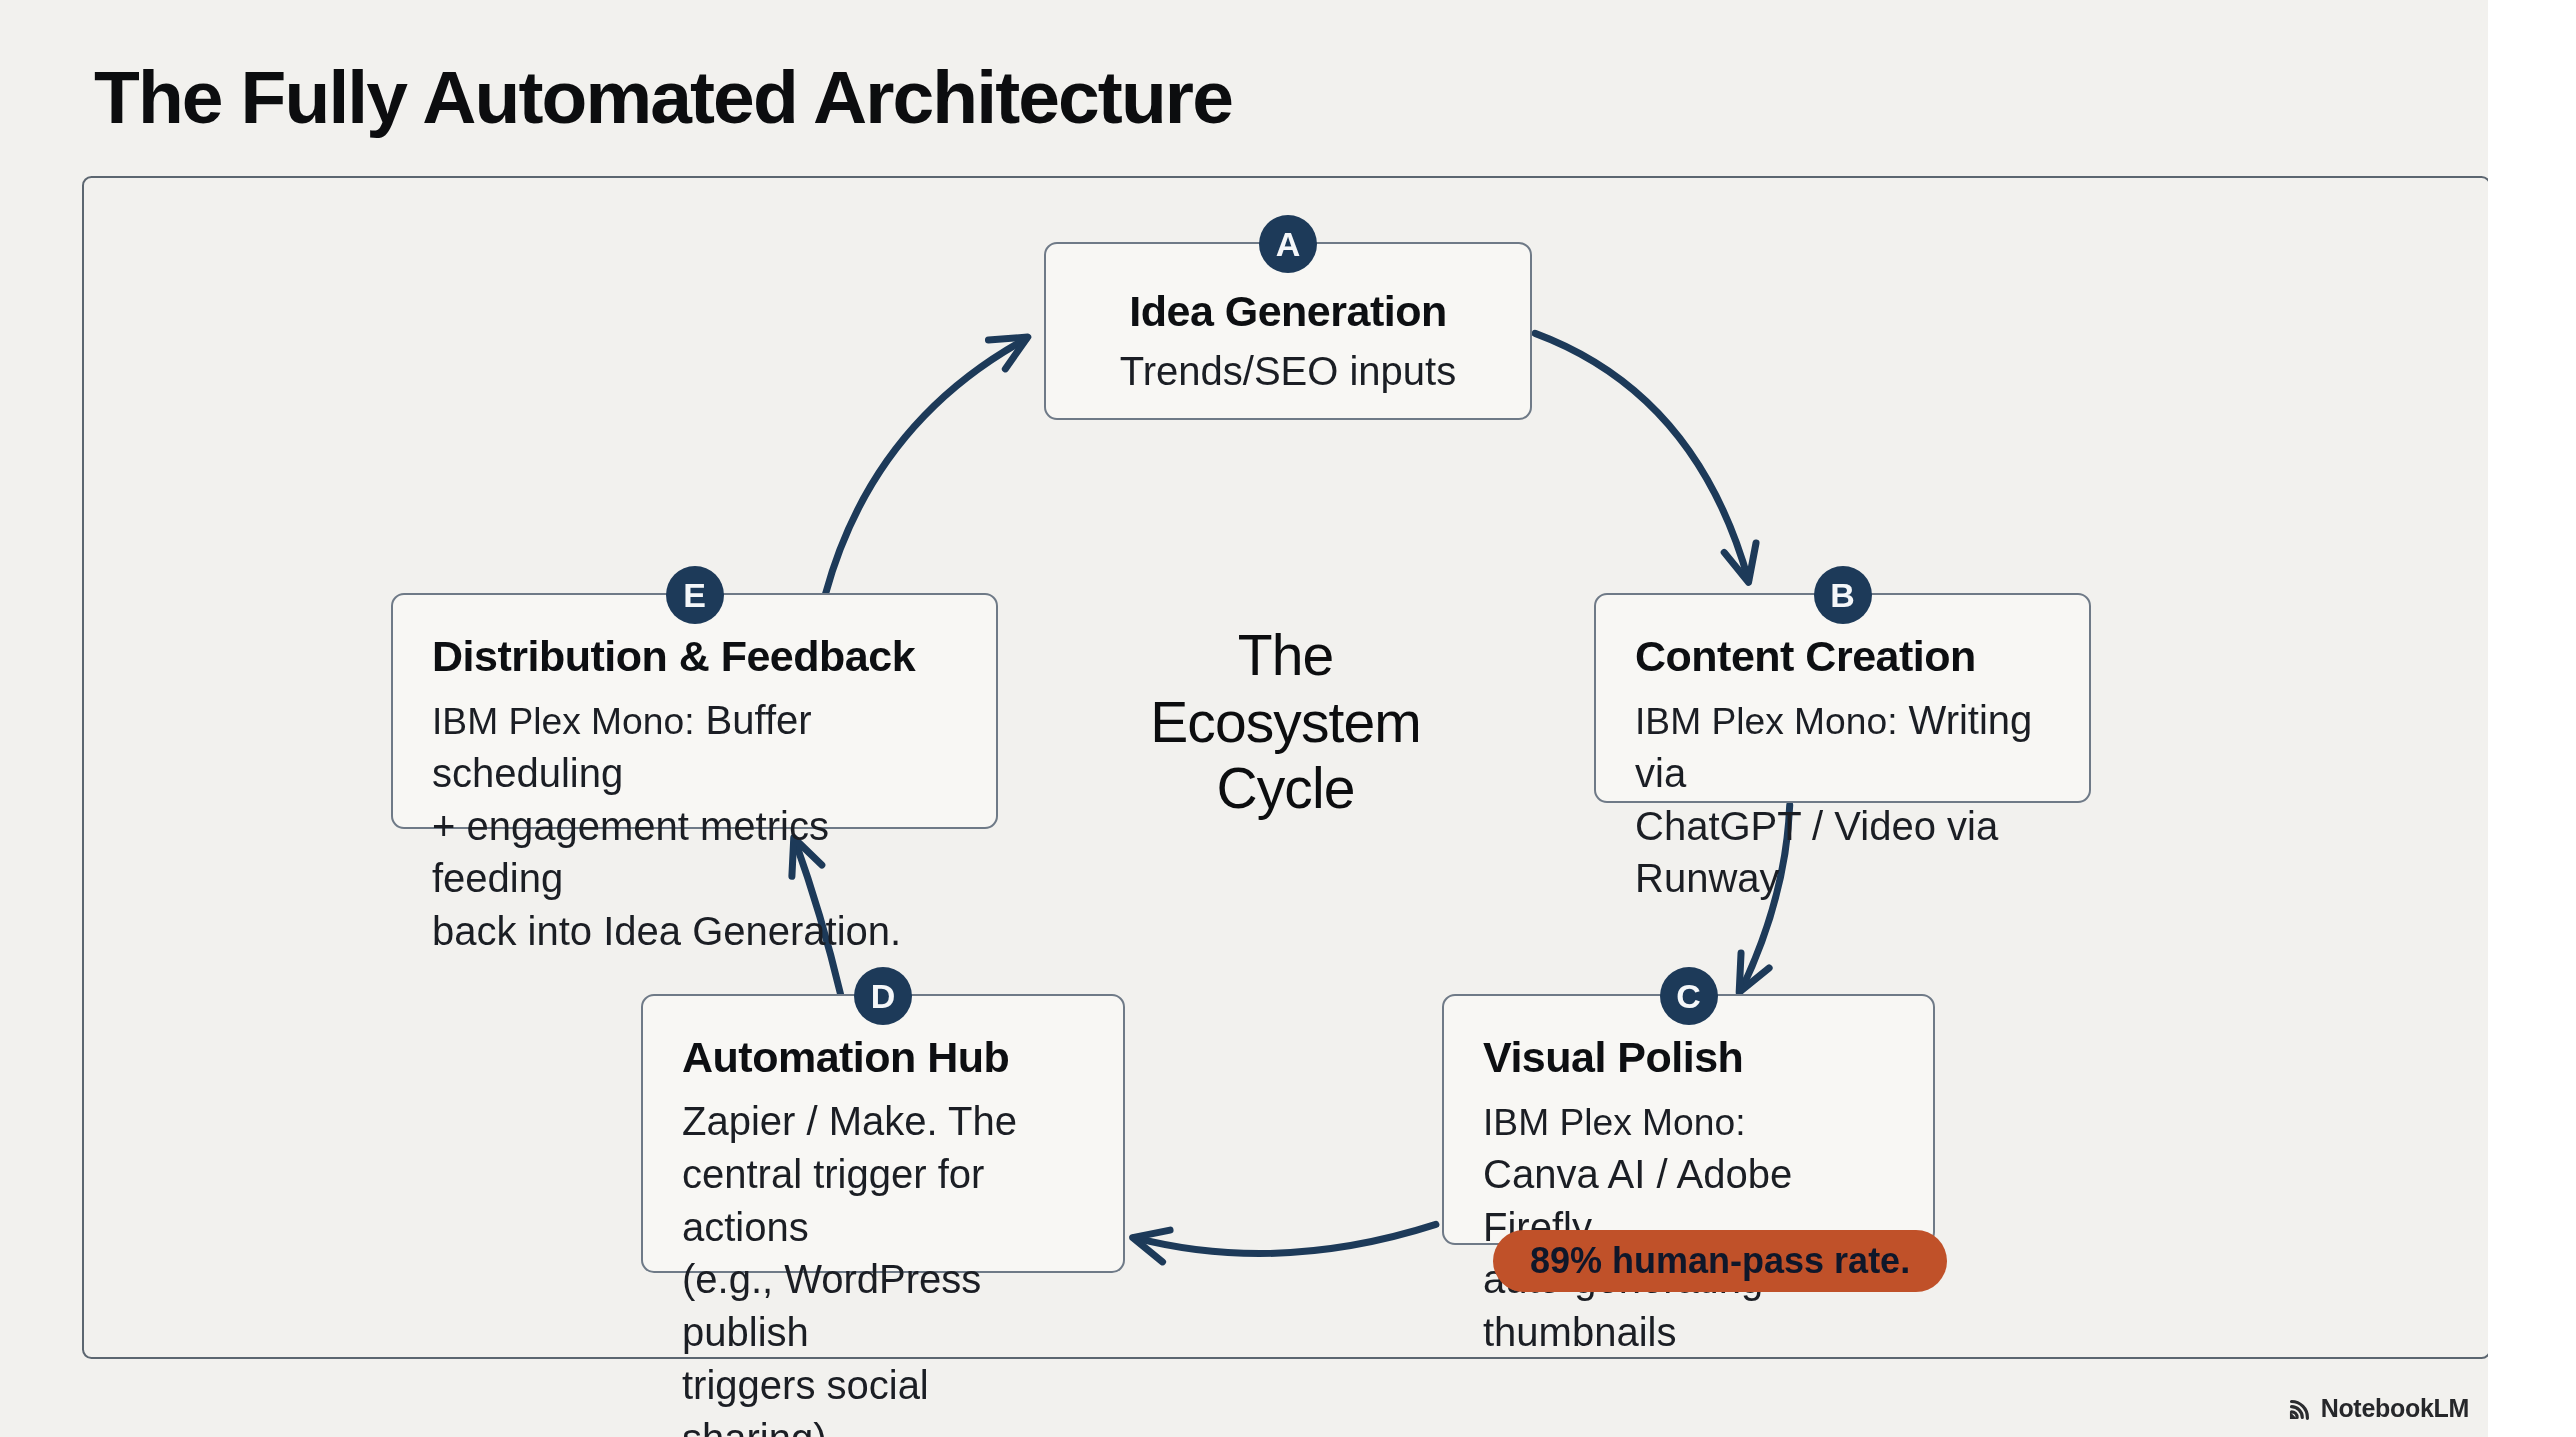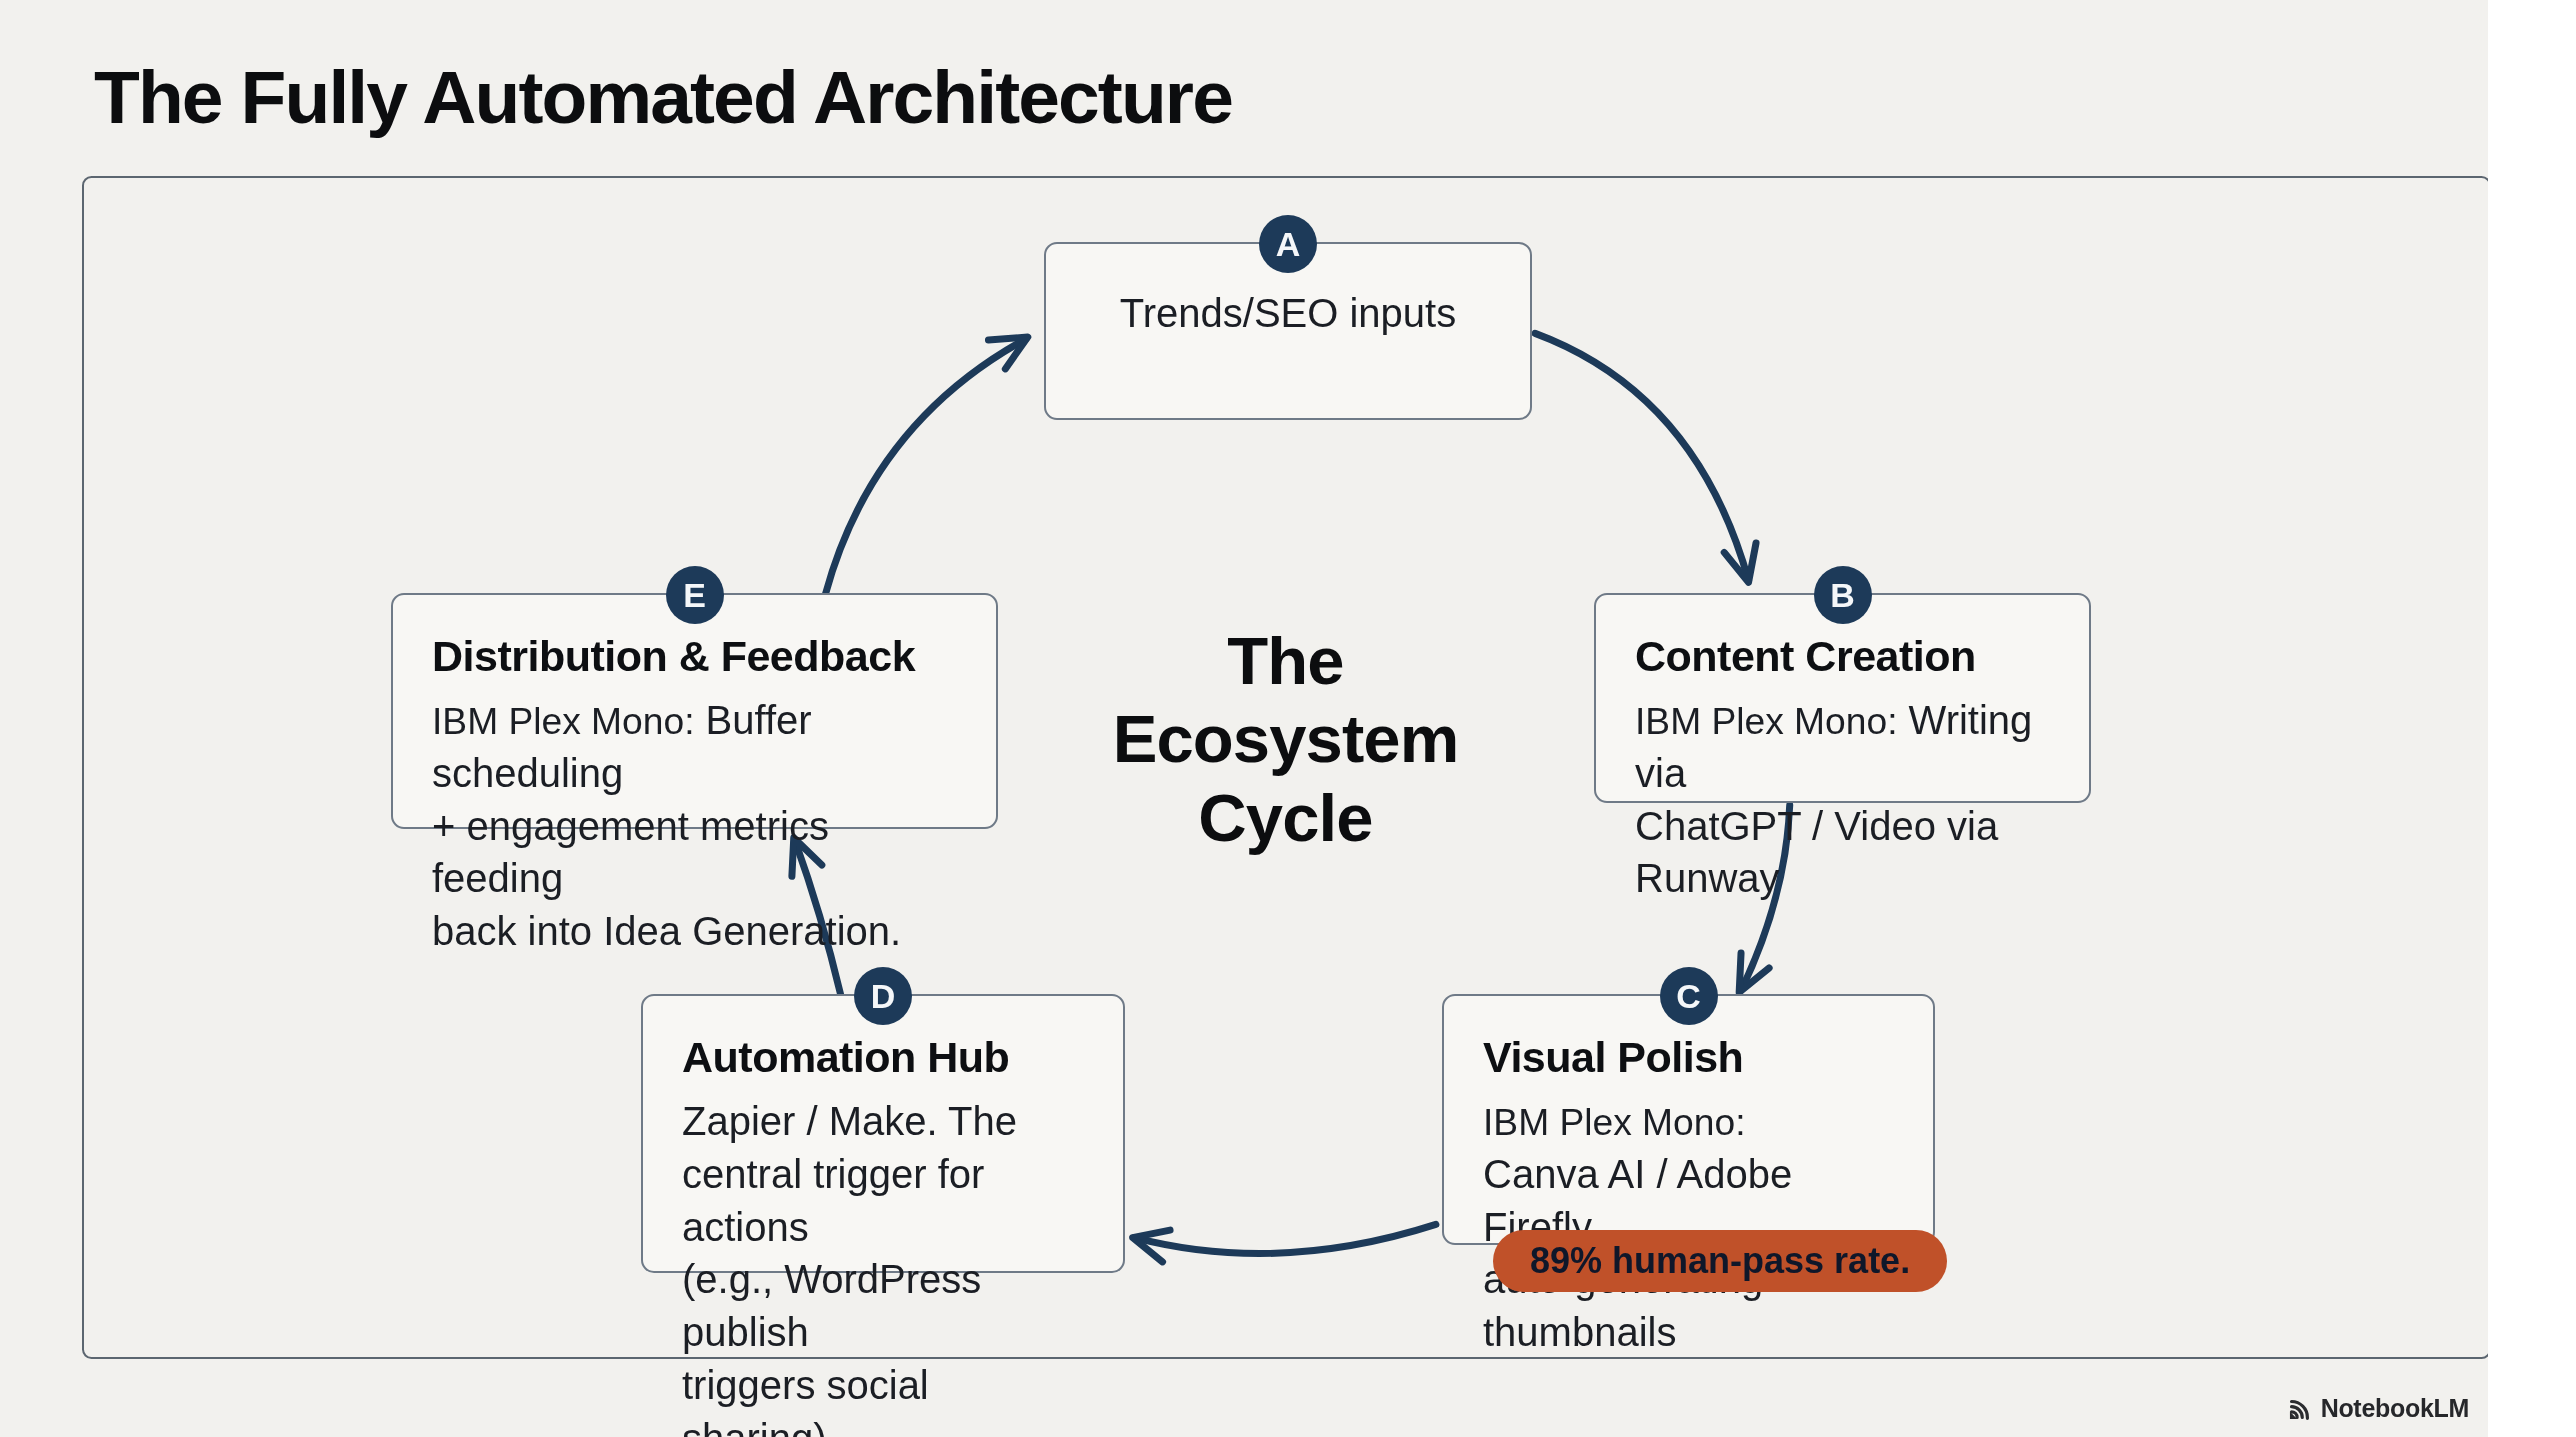--- a/index.html
+++ b/index.html
@@ -54,21 +54,21 @@
   .node.centered .node-title{margin-bottom:9.4px;}
   .stat-pill{
     position:absolute;left:49px;bottom:-49px;
     height:62px;padding:0 37px;border-radius:31px;
     background:var(--orange,#c05129);color:#0f172a;
     font-size:36px;font-weight:bold;
     display:flex;align-items:center;white-space:nowrap;margin-top:39px;
   }
   .center-label{
     position:absolute;left:973px;top:622px;width:625px;
-    text-align:center;font-size:67px;font-weight:bold;line-height:1.17;
+    text-align:center;font-size:57px;font-weight:normal;line-height:1.17;
     letter-spacing:-0.9px;color:#0c0d0f;white-space:pre-line;
   }
   .watermark{
     position:absolute;right:19px;bottom:15px;
     display:flex;align-items:center;gap:7.5px;
     color:#26272a;font-size:25px;font-weight:bold;letter-spacing:-0.3px;
   }
   .watermark svg{display:block;}
   .watermark svg path{fill:none;stroke:#2b2c2f;stroke-width:3.4;stroke-linecap:round;}
 </style>
@@ -99,20 +99,21 @@
       <path d="M 1250 1314 L 1210 1322 L 1242 1348"></path>
     </g>
     <g>
       <path d="M 898 1062 Q 878 978 849 897"></path>
       <path d="M 846 936 L 848 895 L 878 924"></path>
     </g>
   </svg>
 
   <section class="node centered" style="left:1044px;top:242px;width:488px;height:178px;">
     <div class="badge">A</div>
+    <h2 class="node-title">Idea Generation</h2>
     <p class="node-body"><span>Trends/SEO inputs</span></p>
   </section>
 
   <section class="node" style="left:1594px;top:593px;width:497px;height:210px;">
     <div class="badge">B</div>
     <h2 class="node-title">Content Creation</h2>
     <p class="node-body"><span class="mono">IBM Plex Mono:</span><span> Writing via</span><br><span>ChatGPT / Video via Runway</span></p>
   </section>
 
   <section class="node" style="left:1442px;top:994px;width:493px;height:251px;">

